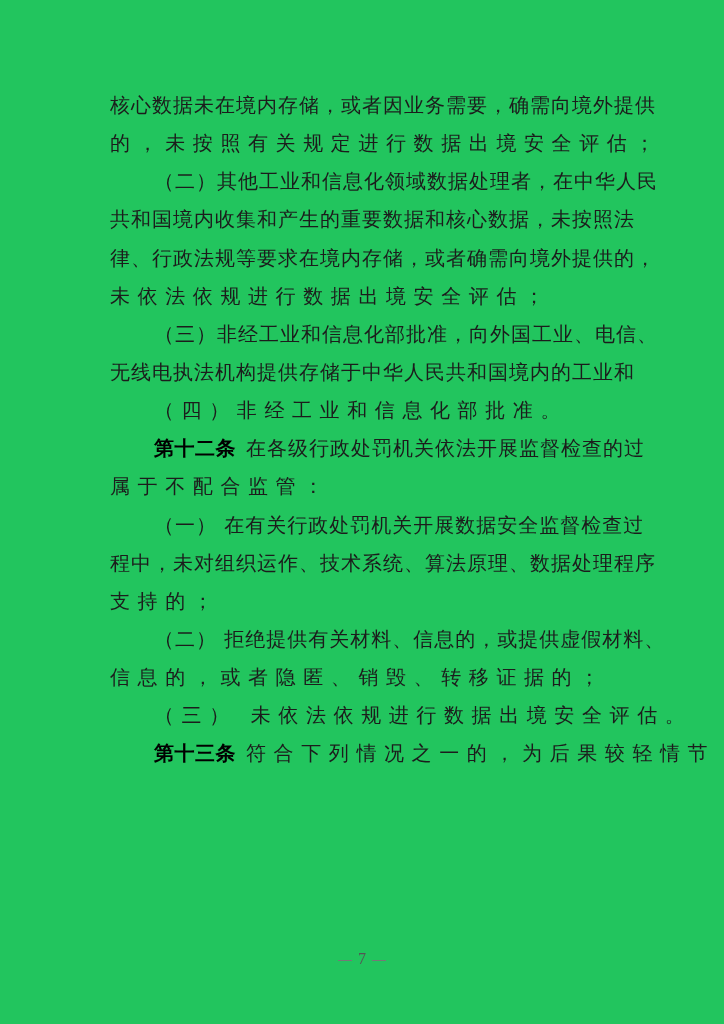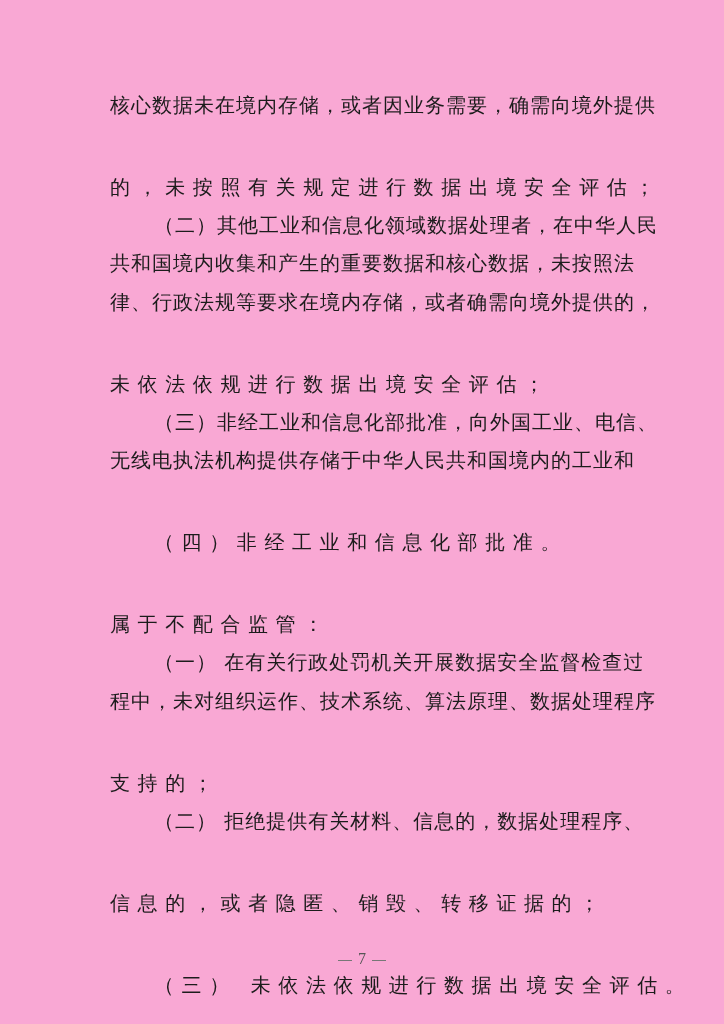--- a/index.html
+++ b/index.html
@@ -13,21 +13,21 @@
       position: relative;
       overflow: hidden;
       font-family: "DejaVu Sans", "Liberation Sans", sans-serif;
       color: #1c1c1c;
     }
     .page {
       position: absolute;
       left: 0; top: 0;
       width: 724px;
       height: 1024px;
-      background: #f9a8d4;
+      background: #22c55e;
     }
     .body-text {
       position: absolute;
       left: 110px;
       top: 86px;
       width: 504px;
     }
     .line {
       height: 38.15px;
       line-height: 38.15px;
@@ -35,21 +35,20 @@
       white-space: nowrap;
       text-align: justify;
       text-align-last: justify;
       letter-spacing: 1px;
       overflow: visible;
     }
     .line.short {
       text-align: left;
       text-align-last: left;
       letter-spacing: 7.6px;
-      margin-top: 44px;
     }
     .line.indent {
       padding-left: 44px;
     }
     .bold {
       font-weight: bold;
       color: #000;
       letter-spacing: 0.5px;
     }
     .heading-body {
@@ -81,25 +80,28 @@
   <div class="body-text">
     <div class="line">核心数据未在境内存储，或者因业务需要，确需向境外提供</div>
     <div class="line short">的，未按照有关规定进行数据出境安全评估；</div>
     <div class="line indent">（二）其他工业和信息化领域数据处理者，在中华人民</div>
     <div class="line">共和国境内收集和产生的重要数据和核心数据，未按照法</div>
     <div class="line">律、行政法规等要求在境内存储，或者确需向境外提供的，</div>
     <div class="line short">未依法依规进行数据出境安全评估；</div>
     <div class="line indent">（三）非经工业和信息化部批准，向外国工业、电信、</div>
     <div class="line">无线电执法机构提供存储于中华人民共和国境内的工业和</div>
     <div class="line indent short">（四）非经工业和信息化部批准。</div>
+    <div class="line indent">
+      <span class="bold">第十二条</span><span class="heading-body">在各级行政处罚机关依法开展监督检查的过</span>
+    </div>
     <div class="line short">属于不配合监管：</div>
     <div class="line indent">（一） 在有关行政处罚机关开展数据安全监督检查过</div>
     <div class="line">程中，未对组织运作、技术系统、算法原理、数据处理程序</div>
     <div class="line short">支持的；</div>
-    <div class="line indent">（二） 拒绝提供有关材料、信息的，数据处理程序、</div>
+    <div class="line indent">（二） 拒绝提供有关材料、信息的，或提供虚假材料、</div>
     <div class="line short">信息的，或者隐匿、销毁、转移证据的；</div>
     <div class="line indent short">（三） 未依法依规进行数据出境安全评估。</div>
     <div class="line indent short">
       <span class="bold">第十三条</span><span class="heading-body">符合下列情况之一的，为后果较轻情节：</span>
     </div>
   </div>
 
   <div class="page-number">
     <span class="dash"></span><span>7</span><span class="dash"></span>
   </div>

